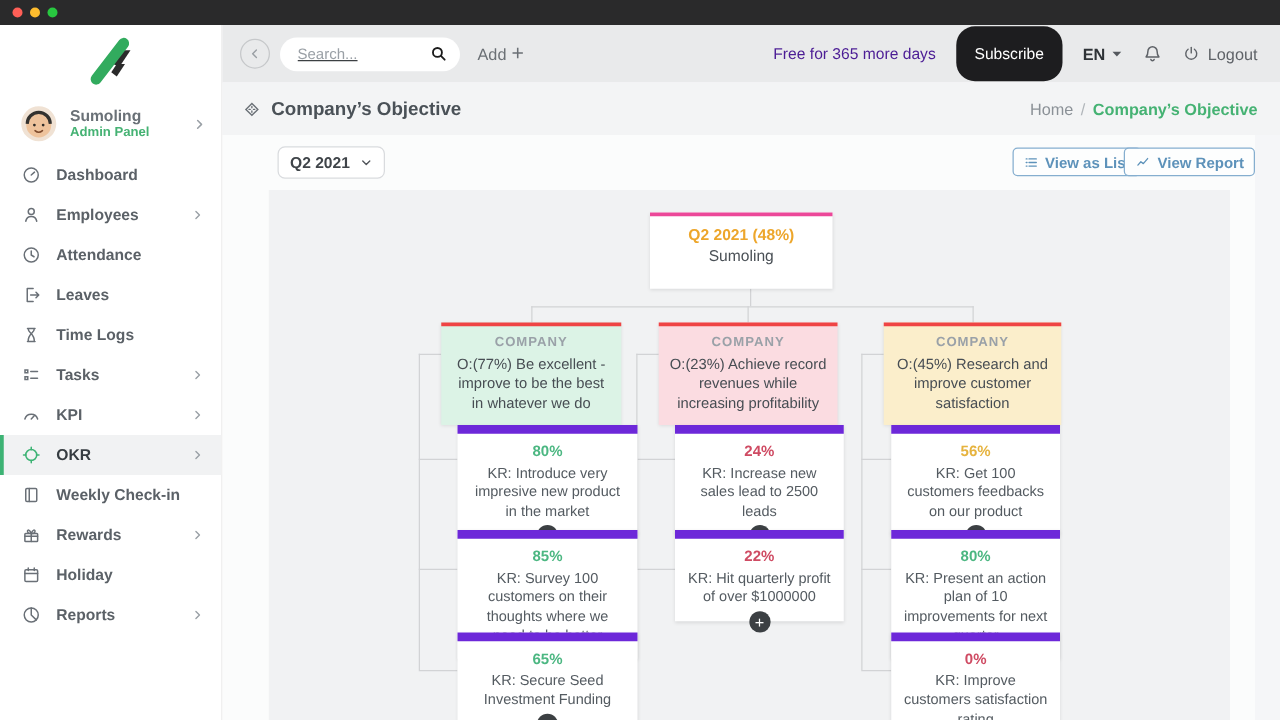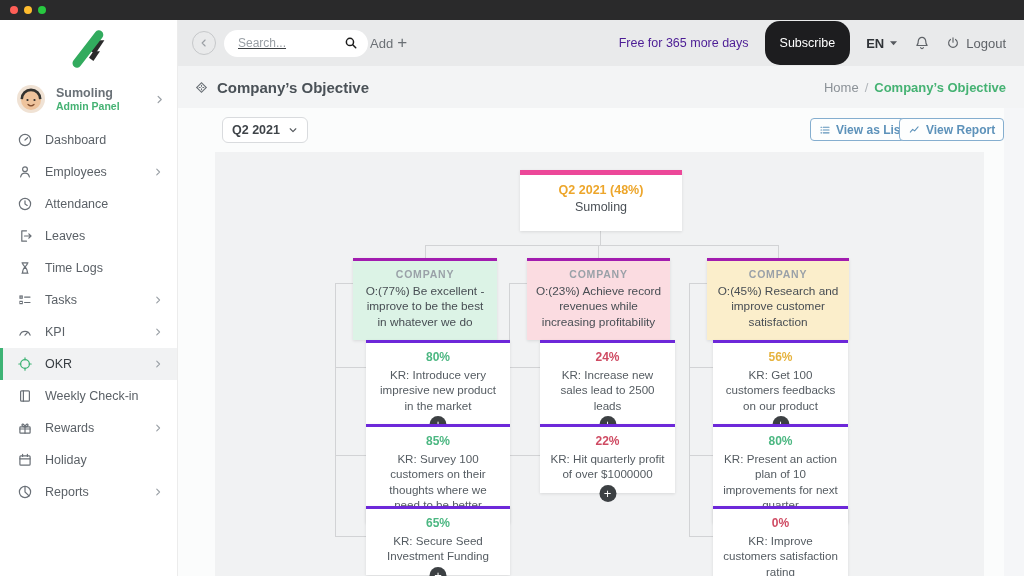--- a/index.html
+++ b/index.html
@@ -12,39 +12,39 @@
   .tl.red{ left:10px; background:#ff5f57; } .tl.yel{ left:24px; background:#febc2e; } .tl.grn{ left:38px; background:#28c840; }
 
   
   .sidebar { position:absolute; left:0; top:20px; width:178px; height:556px; background:#ffffff; border-right:1px solid #ececec; }
   .logo-wrap { height:58px; display:flex; align-items:center; justify-content:center; }
   .user-row { display:flex; align-items:center; padding:6px 12px 10px 16px; cursor:pointer; }
   .user-txt { margin-left:10px; flex:1; }
   .user-name { font-size:12.5px; color:#6a7177; font-weight:bold; }
   .user-role { font-size:10.5px; color:#45b273; font-weight:bold; }
   .side-item { position:relative; display:flex; align-items:center; height:32px; padding-left:17px; cursor:pointer; color:#6a7077; }
-  .side-item .slabel { margin-left:12px; font-size:12.5px; font-weight:normal; color:#5b6167; flex:1; }
+  .side-item .slabel { margin-left:12px; font-size:12.5px; font-weight:bold; color:#5b6167; flex:1; }
   .side-item .chev { margin-right:14px; color:#9aa0a6; display:flex; }
   .side-item.active { background:#f1f2f3; }
   .side-item.active::before { content:""; position:absolute; left:0; top:0; width:3px; height:32px; background:#3db374; }
   .side-item.active .slabel { color:#363c41; }
   .side-item.active .sicon { color:#3db374; }
   .sicon { display:flex; width:16px; justify-content:center; }
 
   
   .app-header { position:absolute; left:178px; top:20px; width:846px; height:46px; background:#e9eaeb;
     display:flex; align-items:center; padding:0 18px 0 14px; }
   .back-btn { width:24px; height:24px; border-radius:50%; border:1px solid #c6c8ca; color:#9a9fa4;
     display:flex; align-items:center; justify-content:center; background:transparent; cursor:pointer; }
   .search-pill { margin-left:8px; width:144px; height:27px; background:#ffffff; border:none; border-radius:14px;
     display:flex; align-items:center; padding:0 10px 0 14px; }
   .search-pill input { border:none; outline:none; flex:1; font-size:12px; color:#3c4043; background:transparent;
     font-family:"Liberation Sans",sans-serif; width:90px;text-decoration:underline; }
   .search-pill input::placeholder { color:#9aa0a6; }
-  .add-lbl { margin-left:2px; font-size:13px; color:#6b7075; cursor:pointer; display:flex; align-items:center; gap:4px; }
+  .add-lbl { margin-left:14px; font-size:13px; color:#6b7075; cursor:pointer; display:flex; align-items:center; gap:4px; }
   .add-lbl .plus-glyph { font-size:17px; font-weight:400; color:#6b7075; }
   .hdr-right { margin-left:auto; display:flex; align-items:center; gap:16px; }
   .trial-txt { font-size:12.5px; color:#4c1d95; }
   .subscribe-btn { background:#1d1d1f; color:#ffffff; font-size:12.5px; border:none; border-radius:15px;
     padding:15px 15px; cursor:pointer; font-family:"Liberation Sans",sans-serif; }
   .lang { display:flex; align-items:center; gap:5px; font-size:13px; color:#2f3337; font-weight:bold; cursor:pointer; }
   .icon-btn { background:none; border:none; color:#5f6368; cursor:pointer; display:flex; align-items:center; }
   .logout { display:flex; align-items:center; gap:6px; font-size:13px; color:#5f6368; cursor:pointer; }
 
   
@@ -65,30 +65,30 @@
     padding:0 9px; font-size:12.5px; color:#3f4449; font-weight:bold; cursor:pointer; }
   .view-btn { position:absolute; top:10px; height:23px; border:1px solid #85aecf; border-radius:4px; background:#fdfefe;
     color:#5d92ba; font-size:12px; font-weight:bold; display:flex; align-items:center; gap:5px; padding:0 8px;
     cursor:pointer; font-family:"Liberation Sans",sans-serif; }
   .view-list-btn { left:632px; } .view-report-btn { left:721px; }
 
   
   .tree-panel { position:absolute; left:37px; top:44px; width:769px; height:424px; background:#f1f2f3; }
   .line { position:absolute; background:#d2d3d5; }
   .card { position:absolute; background:#ffffff; box-shadow:0 1px 3px rgba(0,0,0,.10); }
-  .root { left:305px; top:18px; width:162px; min-height:61px; border-top:5px solid #ec4899; text-align:center; padding:8px 8px 14px; }
+  .root { left:305px; top:18px; width:146px; min-height:61px; border-top:3px solid #ec4899; text-align:center; padding:8px 8px 14px; }
   .root-title { font-size:12.5px; color:#eda62b; font-weight:bold; }
   .root-sub { font-size:12.5px; color:#4a5056; margin-top:3px; }
-  .company { top:106px; border-top:3px solid #a21caf; text-align:center; padding:7px 8px 10px; }
+  .company { top:106px; border-top:3px solid #ef4444; text-align:center; padding:7px 8px 10px; }
   .company.c0 { left:138px; width:144px; background:#dcf3e6; }
   .company.c1 { left:312px; width:143px; background:#fbdce1; }
   .company.c2 { left:492px; width:142px; background:#fbeecb; }
   .ctag { font-size:10.5px; color:#9aa1a8; letter-spacing:.8px; font-weight:bold; }
   .ctext { font-size:11.8px; color:#474d53; margin-top:4px; line-height:1.3; }
-  .kr { border-top:3px solid #6d28d9; text-align:center; padding:7px 9px 11px; min-height:52px; }
+  .kr { border-top:7px solid #6d28d9; text-align:center; padding:7px 9px 11px; min-height:52px; }
   .kr.c0 { left:151px; width:144px; } .kr.c1 { left:325px; width:135px; } .kr.c2 { left:498px; width:135px; }
   .r0 { top:188px; } .r1 { top:272px; } .r2 { top:354px; }
   .pct { font-size:12px; font-weight:bold; }
   .p-green { color:#4cb782; } .p-red { color:#cf4b63; } .p-yellow { color:#e6b33e; }
   .ktext { font-size:11.6px; color:#545b61; margin-top:3px; line-height:1.32; }
   .plus { position:absolute; left:50%; bottom:-9px; transform:translateX(-50%); width:17px; height:17px;
     border-radius:50%; background:#3c4043; color:#ffffff; border:none; font-size:13px; line-height:15px;
     cursor:pointer; padding:0; font-family:"Liberation Sans",sans-serif; }
 </style>
 </head>

